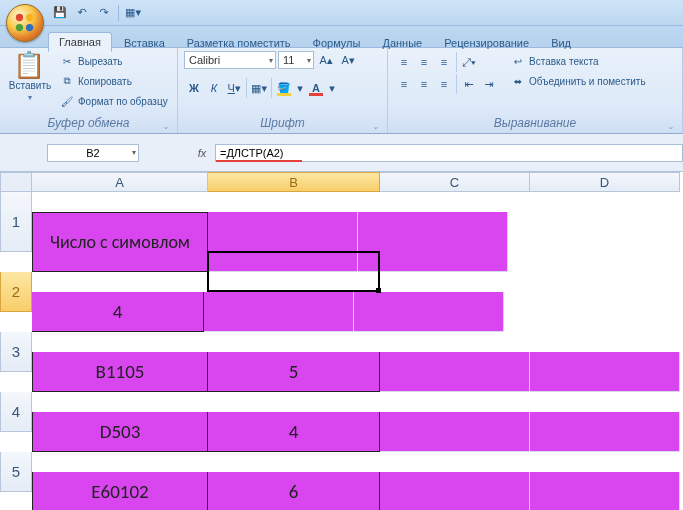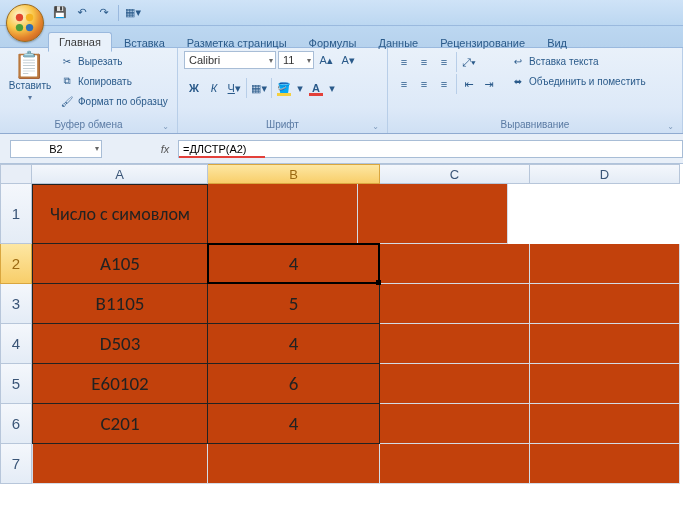--- a/index.html
+++ b/index.html
@@ -15,54 +15,54 @@
 
   
   .ribbon-tabs { display:flex; align-items:flex-end; height:22px; background:linear-gradient(#bcd7f1,#b6d2ed); padding-left:48px; gap:2px; border-bottom:1px solid #9ab9de;}
   .tab { padding:3px 10px 3px; color:#2a5a8a; position:relative; top:5px;margin-top:28px; }
   .tab.active { background:#e9f1fa; border:1px solid #9ab9de; border-bottom:1px solid #e9f1fa; border-radius:3px 3px 0 0; color:#3b3b3b;}
 
   
   .ribbon { height:86px; background:linear-gradient(#e9f1fa,#dde9f8 70%,#cfe0f4); border-bottom:1px solid #8faad0; display:flex; }
   .group { border-right:1px solid #b8cee8; display:flex; flex-direction:column; padding:2px 6px 0; }
   .group-body { flex:1; display:flex; align-items:flex-start; gap:4px; }
-  .group-label { text-align:center; color:#5a7aa3; font-size:10px; padding:2px 0 3px; position:relative;}
+  .group-label { text-align:center; color:#5a7aa3; font-size:12px; padding:2px 0 3px; position:relative;font-style:italic;}
   .group-label::after{content:"⌄";position:absolute;right:2px;bottom:2px;font-size:8px;color:#5a7aa3;opacity:.7;}
   .big-btn { display:flex; flex-direction:column; align-items:center; width:48px; gap:2px; padding-top:2px;}
   .big-btn .ico{font-size:26px;line-height:1;color:#d88b2e;}
   .big-btn .lbl{font-size:10px;color:#2a5a8a;text-align:center;}
   .vstack{display:flex;flex-direction:column;gap:2px;}
   .mini{display:flex;align-items:center;gap:4px;height:18px;padding:0 2px;color:#2a5a8a;font-size:10px;}
   .mini .ic{width:14px;text-align:center;}
   .font-row{display:flex;gap:2px;align-items:center;margin-bottom:4px;}
   .combo{background:#fff;border:1px solid #a8bdd6; height:18px; display:flex;align-items:center;padding:0 14px 0 4px;font-size:11px;color:#333;position:relative;}
   .combo .dd{position:absolute;right:2px;font-size:8px;color:#666;}
   .btnrow{display:flex;gap:0;}
   .rb{width:20px;height:20px;display:flex;align-items:center;justify-content:center;border:1px solid transparent;color:#2a5a8a;font-size:11px;}
   .sep{width:1px;height:20px;background:#b8cee8;margin:0 2px;}
 
   
-  .fbar { height:30px; background:#e8eff8; border-bottom:1px solid #b0c3db; display:flex; align-items:center; font-size:11px;}
+  .fbar { height:38px; background:#e8eff8; border-bottom:1px solid #b0c3db; display:flex; align-items:center; font-size:11px;padding-left:37px;}
   .name-box{width:92px;border:1px solid #a8bdd6;background:#fff;height:18px;margin:0 2px 0 10px;display:flex;align-items:center;justify-content:center;position:relative;}
   .name-box .dd{position:absolute;right:2px;font-size:8px;color:#666;}
   .fx-ic{width:26px;text-align:center;color:#555;font-style:italic;}
   .formula-input{flex:1;height:18px;border:1px solid #a8bdd6;background:#fff;display:flex;align-items:center;padding:0 4px;position:relative;}
   .redline{position:absolute;bottom:-1px;left:0;width:86px;height:2px;background:#e3403a;}
 
   
   .sheet{position:relative;}
   .col-headers{display:flex;height:20px;}
   .corner{width:32px;background:#e8eef7;border:1px solid #b7c6da;}
   .ch{height:20px;background:linear-gradient(#f4f7fc,#e4ecf6);border:1px solid #b7c6da;border-left:none;display:flex;align-items:center;justify-content:center;color:#3a5577;font-size:13px;}
   .ch.sel{background:linear-gradient(#fde7a3,#f8ce6a);color:#9b6a12;border-color:#d9a63f;}
   .rows{}
   .row{display:flex;}
   .rh{width:32px;background:linear-gradient(#f4f7fc,#e4ecf6);border:1px solid #b7c6da;border-top:none;display:flex;align-items:center;justify-content:center;color:#3a5577;font-size:15px;}
   .rh.sel{background:linear-gradient(#fde7a3,#f8ce6a);color:#9b6a12;border-color:#d9a63f;}
-  .cell{border-right:1px solid #d4dbe6;border-bottom:1px solid #d4dbe6;display:flex;align-items:center;justify-content:center;font-size:19px;color:#222;font-family:Calibri,sans-serif;background:#c2410c;}
+  .cell{border-right:1px solid #d4dbe6;border-bottom:1px solid #d4dbe6;display:flex;align-items:center;justify-content:center;font-size:19px;color:#222;font-family:Calibri,sans-serif;background:#d946ef;margin-top:20px;}
   .cell.hb{border-right:1.5px solid #222;border-bottom:1.5px solid #222;}
   .cell.hbl{border-left:1.5px solid #222;}
   .cell.hbt{border-top:1.5px solid #222;}
   .active-cell{position:absolute;border:2px solid #000;pointer-events:none;}
   .active-cell::after{content:"";position:absolute;right:-3px;bottom:-3px;width:5px;height:5px;background:#000;}
 
   .hdr-cell{font-size:18px;line-height:1.15;text-align:center;padding:2px 4px;}
 </style>
 </head>
 <body>
@@ -82,21 +82,21 @@
     <span class="qat-item">↶</span>
     <span class="qat-item">↷</span>
     <span class="qat-sep"></span>
     <span class="qat-item">▦▾</span>
   </div>
 </div>
 
 <div class="ribbon-tabs">
   <div class="tab active">Главная</div>
   <div class="tab">Вставка</div>
-  <div class="tab">Разметка страницы</div>
+  <div class="tab">Разметка поместить</div>
   <div class="tab">Формулы</div>
   <div class="tab">Данные</div>
   <div class="tab">Рецензирование</div>
   <div class="tab">Вид</div>
 </div>
 
 <div class="ribbon">
 
   <div class="group" style="width:178px">
     <div class="group-body">
@@ -218,21 +218,20 @@
 
   <div class="rows">
     <div class="row">
       <div class="rh" style="height:60px">1</div>
       <div class="cell hb hbl hbt hdr-cell" style="width:176px;height:60px">Число с симовлом</div>
       <div class="cell" style="width:150px;height:60px"></div>
       <div class="cell" style="width:150px;height:60px"></div>
     </div>
     <div class="row">
       <div class="rh sel" style="height:40px">2</div>
-      <div class="cell hb hbl" style="width:176px;height:40px">A105</div>
       <div class="cell hb" style="width:172px;height:40px">4</div>
       <div class="cell" style="width:150px;height:40px"></div>
       <div class="cell" style="width:150px;height:40px"></div>
     </div>
     <div class="row">
       <div class="rh" style="height:40px">3</div>
       <div class="cell hb hbl" style="width:176px;height:40px">B1105</div>
       <div class="cell hb" style="width:172px;height:40px">5</div>
       <div class="cell" style="width:150px;height:40px"></div>
       <div class="cell" style="width:150px;height:40px"></div>

